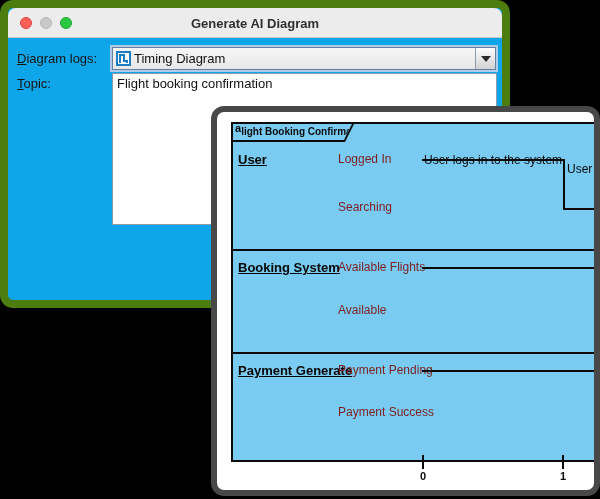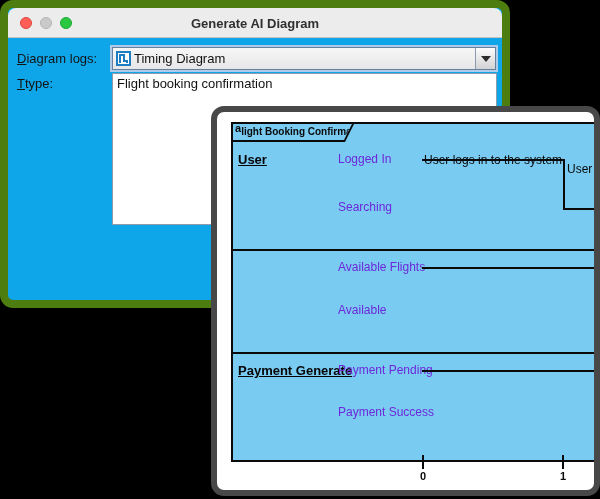--- a/index.html
+++ b/index.html
@@ -42,21 +42,21 @@
          border-left:2px solid #0a0a0a;border-top:2px solid #0a0a0a;border-bottom:2px solid #0a0a0a;
          overflow:hidden;}
   .tab{left:-2px;top:-2px;width:124px;height:20px;background:#0a0a0a;
        clip-path:polygon(0 0,100% 0,calc(100% - 10px) 100%,0 100%);z-index:4;}
   .tab-inner{position:absolute;left:2px;top:2px;right:3px;bottom:2px;background:#79CBF2;
              clip-path:polygon(0 0,100% 0,calc(100% - 8px) 100%,0 100%);
              font-size:10px;font-weight:600;color:#0a0a0a;padding:1px 0 0 2px;white-space:nowrap;}
   .tab-marker{font-size:11px;font-weight:bold;position:relative;top:-3px;}
   .divider{left:0;width:361px;height:2px;background:#0a0a0a;}
   .lname{left:5px;font-size:13px;font-weight:bold;text-decoration:underline;color:#050505;white-space:nowrap;}
-  .state{left:105px;font-size:12px;color:#6d28d9;white-space:nowrap;}
+  .state{left:105px;font-size:12px;color:#7f1d1d;white-space:nowrap;}
   .tl{background:#0a0a0a;}
   .msg{font-size:12px;color:#0a0a0a;white-space:nowrap;z-index:3;}
   .tick{width:2px;height:14px;background:#0a0a0a;z-index:5;}
   .ticklabel{width:20px;text-align:center;font-size:11px;font-weight:600;color:#0a0a0a;z-index:5;}
 </style>
 </head>
 <body>
 
 <div class="stage">
 
@@ -77,21 +77,21 @@
         <rect x="1" y="1" width="13" height="13" fill="#ffffff" stroke="#1D7DC4" stroke-width="2"></rect>
         <path d="M4 12 V4 H8 V10 H11 V12" fill="none" stroke="#1D7DC4" stroke-width="2"></path>
       </svg>
       <span class="combo-text">Timing Diagram</span>
       <span class="combo-btn">
         <span class="tri-down"></span>
       </span>
     </div>
 
     <div class="abs fldlabel" style="left:9px;top:68px;">
-      <span class="mn">T</span><span>type:</span>
+      <span class="mn">T</span><span>opic:</span>
     </div>
 
     <textarea class="abs topic-area" spellcheck="false" style="">Flight booking confirmation</textarea>
   </div>
 
   <div class="abs preview">
 
     <div class="abs frame">
 
       <div class="abs tab">
@@ -104,20 +104,21 @@
       <div class="abs state" style="top:28px;">Logged In</div>
       <div class="abs state" style="top:76px;">Searching</div>
       <div class="abs tl" style="left:189px;top:35px;width:141px;height:2px;"></div>
       <div class="abs tl" style="left:330px;top:35px;width:2px;height:51px;"></div>
       <div class="abs tl" style="left:330px;top:84px;width:31px;height:2px;"></div>
       <div class="abs msg" style="left:191px;top:29px;">User logs in to the system</div>
       <div class="abs msg" style="left:334px;top:38px;">User sea</div>
 
       <div class="abs divider" style="top:125px;"></div>
 
+      <div class="abs lname" style="top:136px;">Booking System</div>
       <div class="abs state" style="top:136px;">Available Flights</div>
       <div class="abs state" style="top:179px;">Available</div>
       <div class="abs tl" style="left:189px;top:143px;width:172px;height:2px;"></div>
 
       <div class="abs divider" style="top:228px;"></div>
 
       <div class="abs lname" style="top:239px;">Payment Generate</div>
       <div class="abs state" style="top:239px;">Payment Pending</div>
       <div class="abs state" style="top:281px;">Payment Success</div>
       <div class="abs tl" style="left:189px;top:246px;width:172px;height:2px;"></div>

